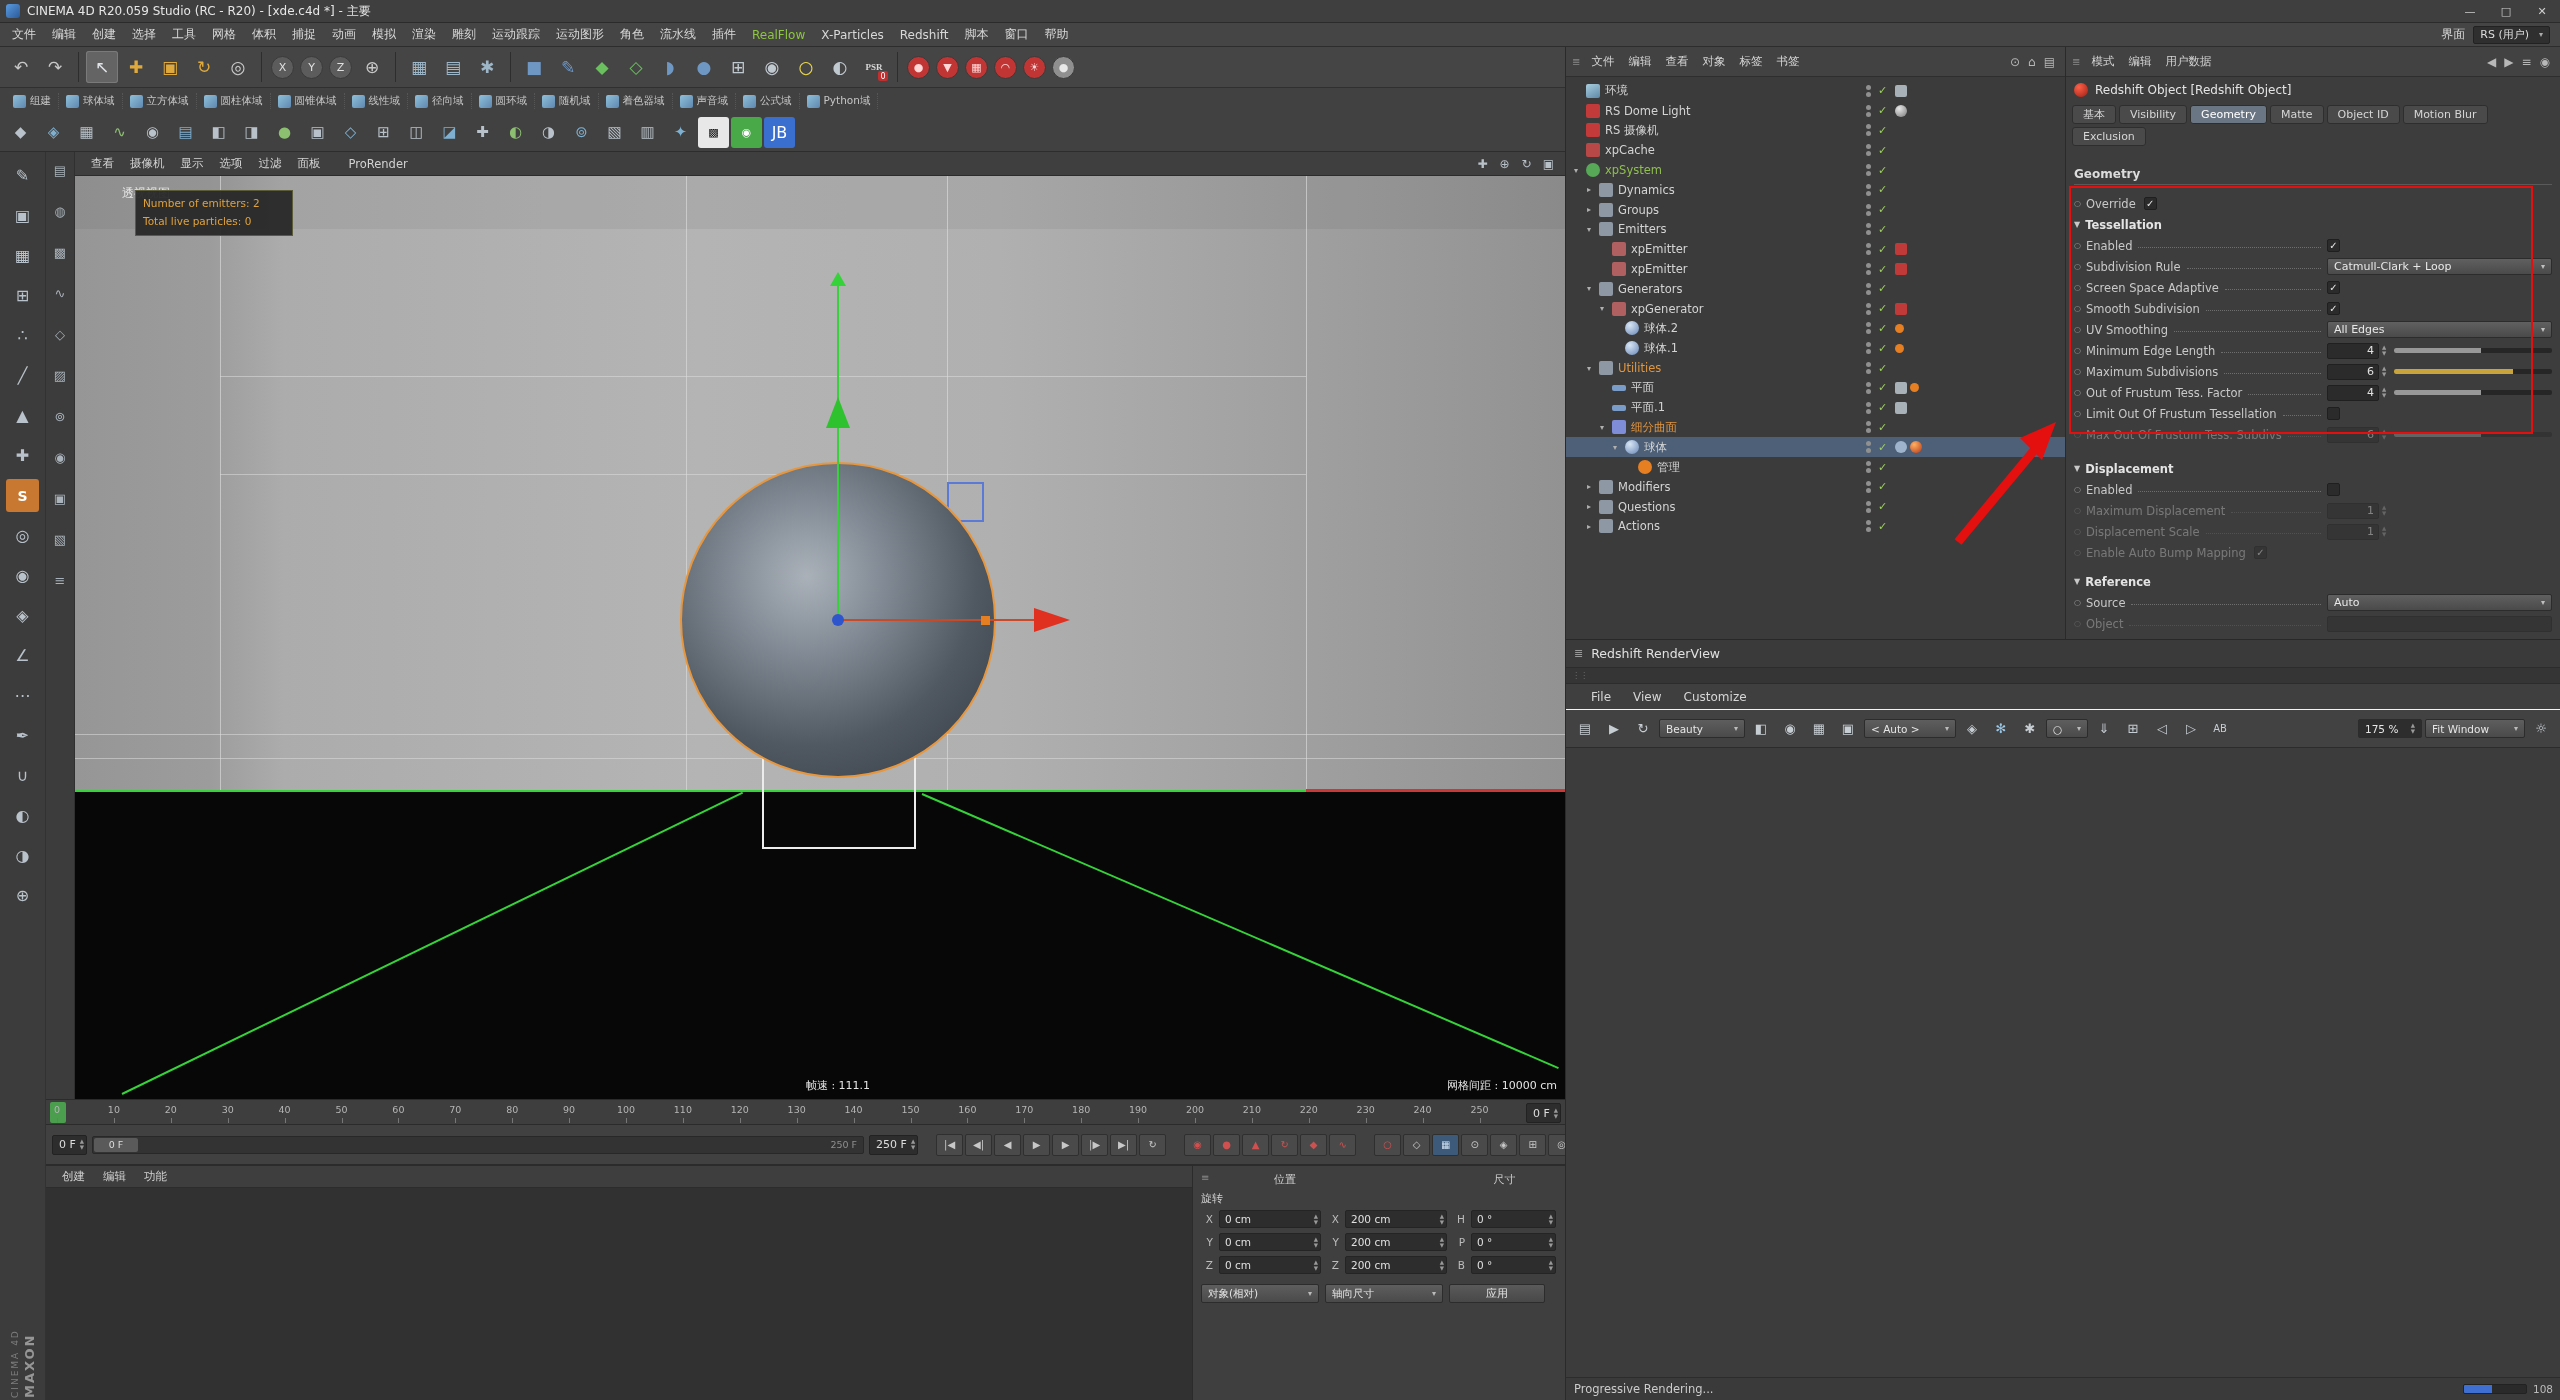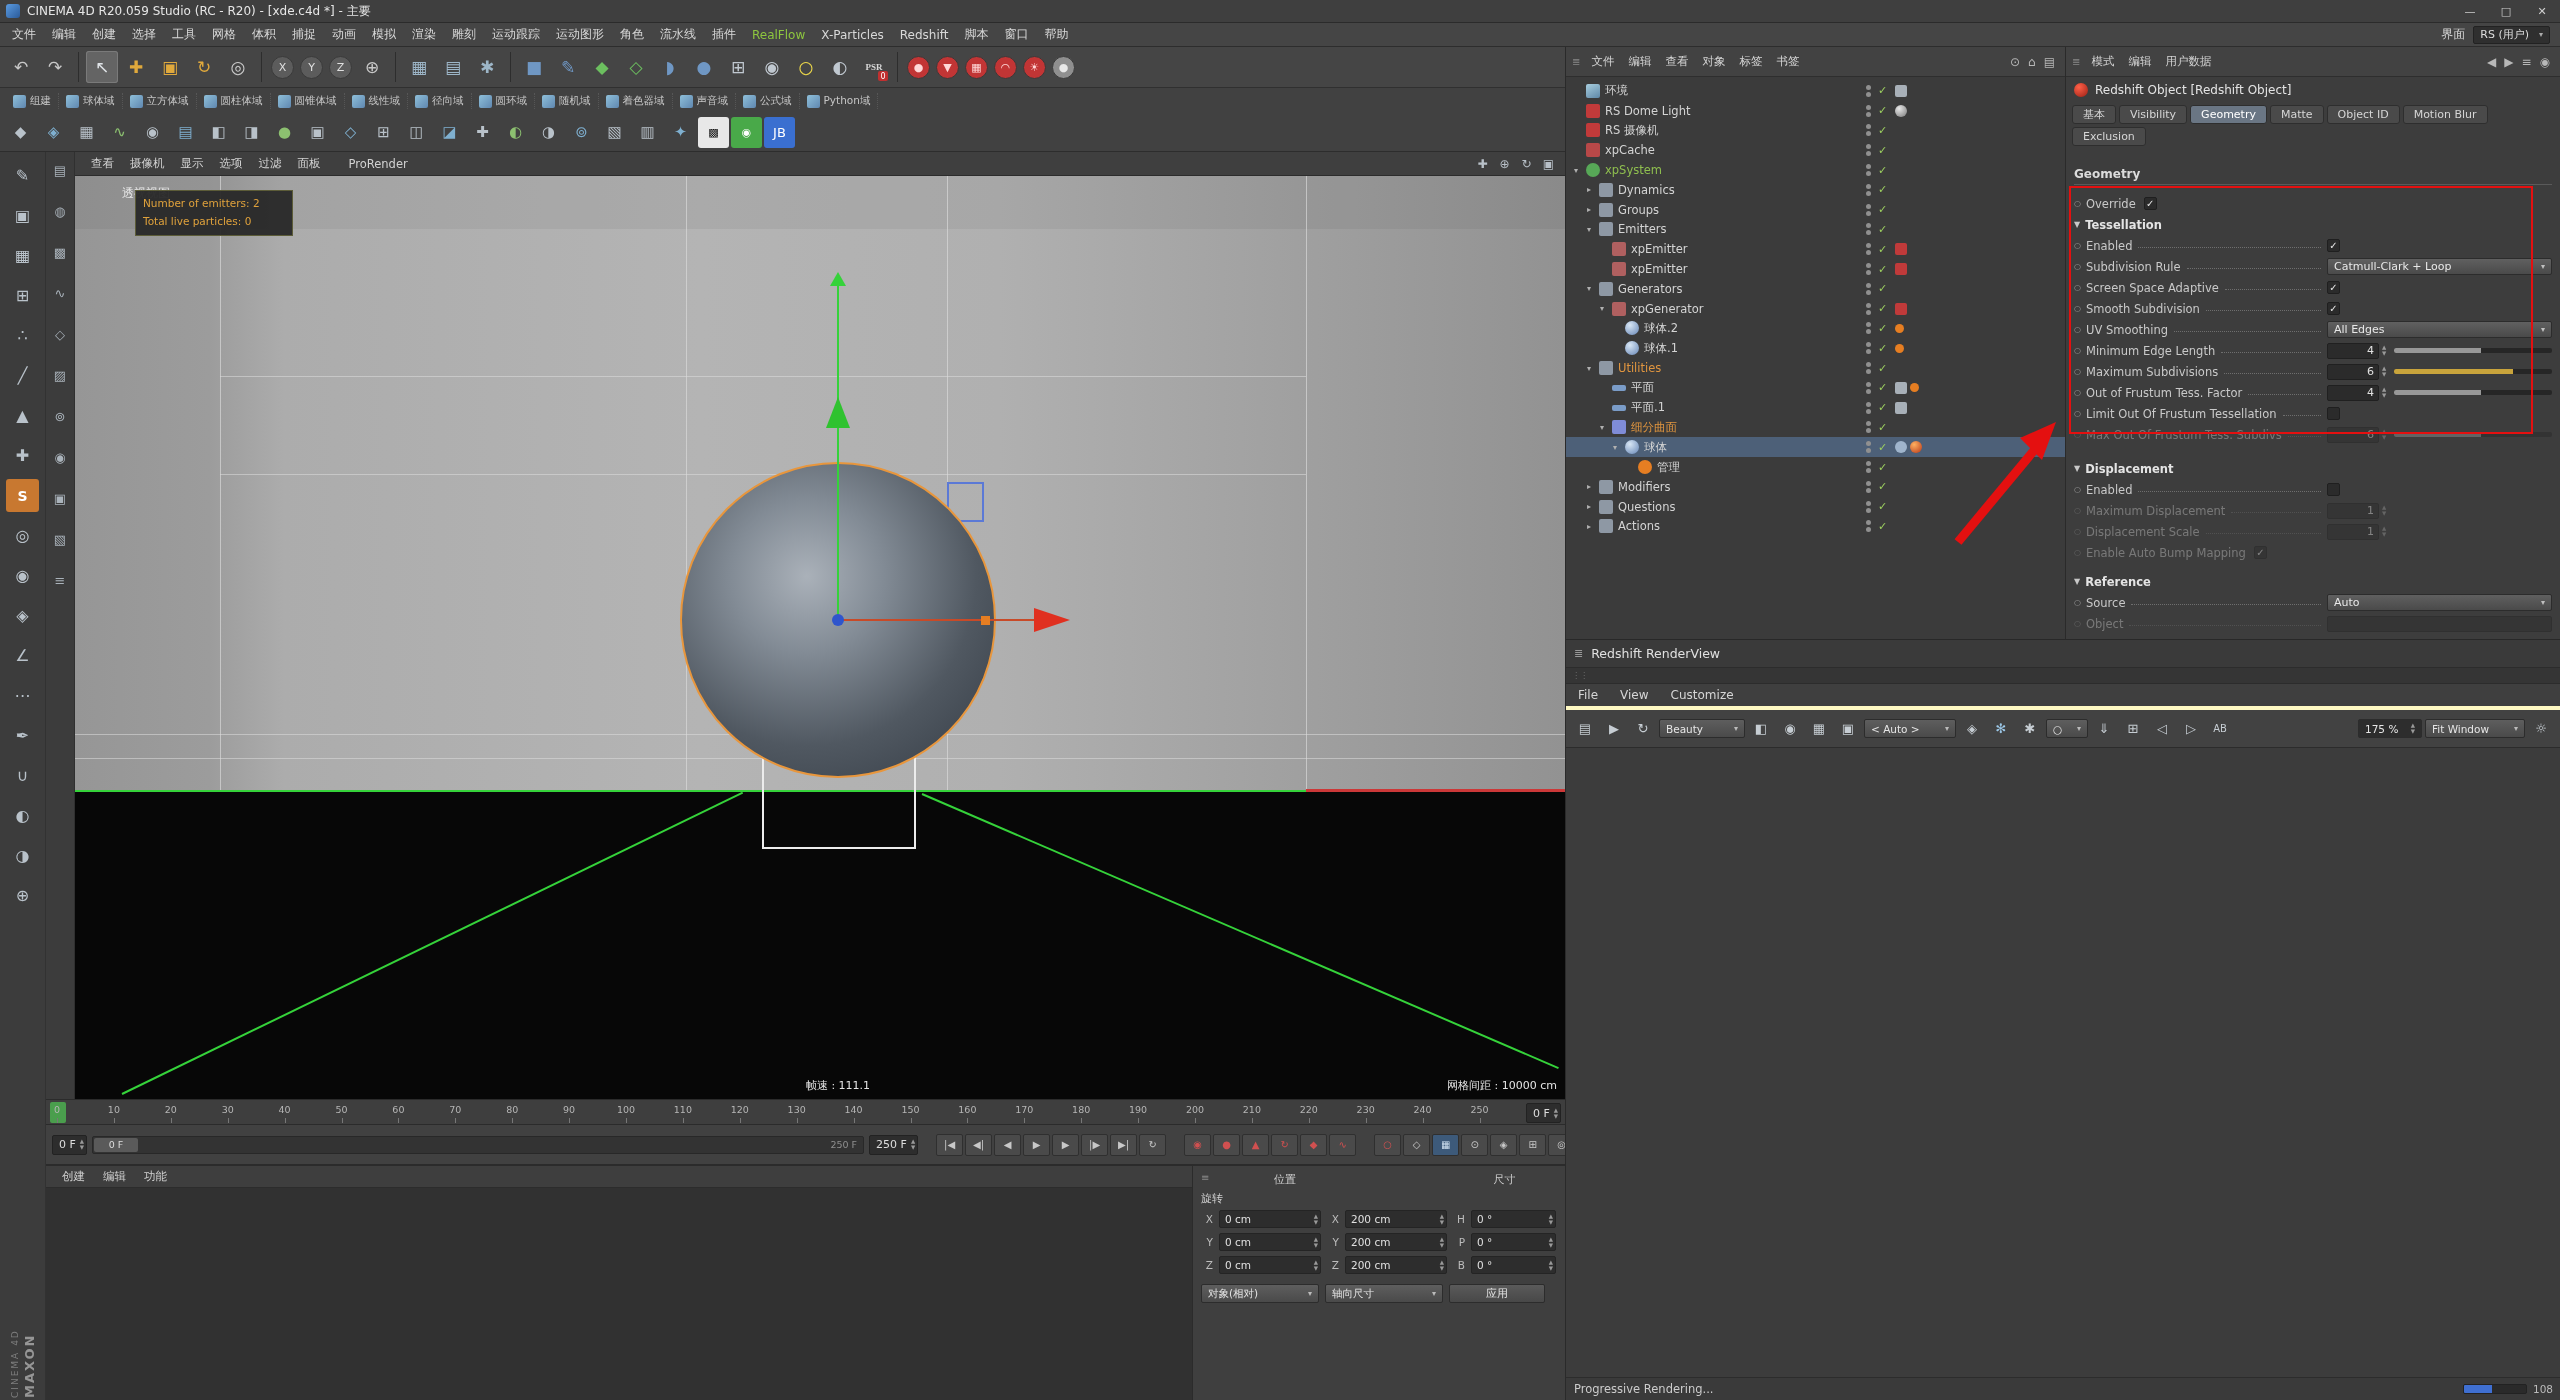--- a/index.html
+++ b/index.html
@@ -209,22 +209,22 @@
   #anno-box{left:2069px;top:186px;width:464px;height:248px;border:2px solid #e41010;z-index:60;pointer-events:none;}
   #anno-arrow{left:1940px;top:420px;z-index:60;pointer-events:none;}
 
   
   #rv{left:1565px;top:640px;width:995px;height:760px;background:#3c3c3c;border-left:1px solid #2a2a2a;}
   #rv-title{height:28px;background:#3a3a3a;border-bottom:1px solid #2c2c2c;display:flex;align-items:center;
     padding:0 8px;gap:8px;font-size:12.5px;color:#e0e0e0;}
   #rv-title .hdl{color:#999;font-size:11px;}
   #rv-gap{height:16px;background:#353535;border-bottom:1px solid #2c2c2c;display:flex;align-items:center;
     padding-left:6px;color:#6e6e6e;font-size:8px;}
-  #rv-menus{height:26px;background:#3f3f3f;border-bottom:4px solid #fef9c3;display:flex;align-items:center;
-    gap:22px;padding:0 12px;font-size:12px;color:#d6d6d6;}
+  #rv-menus{height:26px;background:#3f3f3f;border-bottom:1px solid #fef9c3;display:flex;align-items:center;
+    gap:22px;padding:0 25px;font-size:12px;color:#d6d6d6;}
   #rv-toolbar{height:38px;background:#424242;border-bottom:1px solid #2c2c2c;display:flex;align-items:center;
     padding:0 6px;gap:3px;}
   .rvi{width:26px;height:26px;border-radius:3px;display:flex;align-items:center;justify-content:center;
     color:#c6cdd3;font-size:13px;flex:none;}
   .rvdd{height:19px;background:linear-gradient(#5e5e5e,#4a4a4a);border:1px solid #2c2c2c;border-radius:2px;
     display:flex;align-items:center;padding:0 6px;font-size:10.5px;color:#e6e6e6;flex:none;}
   .rvdd .car{margin-left:auto;font-size:8px;color:#bbb;padding-left:6px;}
   .rvspacer{flex:1;}
   #rv-canvas{position:absolute;left:0;top:108px;width:995px;height:629px;overflow:hidden;
     background:linear-gradient(180deg,#6e6e6e 0%,#707070 54%,#787878 64%,#8c8c8c 74%,#9e9e9e 84%,#acacac 100%);}
@@ -402,21 +402,21 @@
       <div class="t2i" style="color: rgb(127, 176, 208);">◪</div>
       <div class="t2i" style="color: rgb(185, 194, 202);">✚</div>
       <div class="t2i" style="color: rgb(140, 192, 112);">◐</div>
       <div class="t2i" style="color: rgb(185, 194, 202);">◑</div>
       <div class="t2i" style="color: rgb(127, 176, 208);">⊚</div>
       <div class="t2i" style="color: rgb(185, 194, 202);">▧</div>
       <div class="t2i" style="color: rgb(185, 194, 202);">▥</div>
       <div class="t2i" style="color: rgb(127, 176, 208);">✦</div>
       <div class="t2i" style="color: rgb(17, 17, 17); background: rgb(232, 232, 232); font-size: 11px;">▩</div>
       <div class="t2i" style="color: rgb(255, 255, 255); background: rgb(73, 169, 73); font-size: 11px;">◉</div>
-      <div class="t2i" style="color: rgb(255, 255, 255); background: rgb(58, 111, 208); font-size: 13px;">JB</div>
+      <div class="t2i" style="color: rgb(255, 255, 255); background: rgb(58, 111, 208); font-size: 16px;">JB</div>
     </div>
 </div>
 
 <div class="abs" id="leftcol1">
     <div class="lp1">✎</div>
     <div class="lp1">▣</div>
     <div class="lp1">▦</div>
     <div class="lp1">⊞</div>
     <div class="lp1">∴</div>
     <div class="lp1">╱</div>

